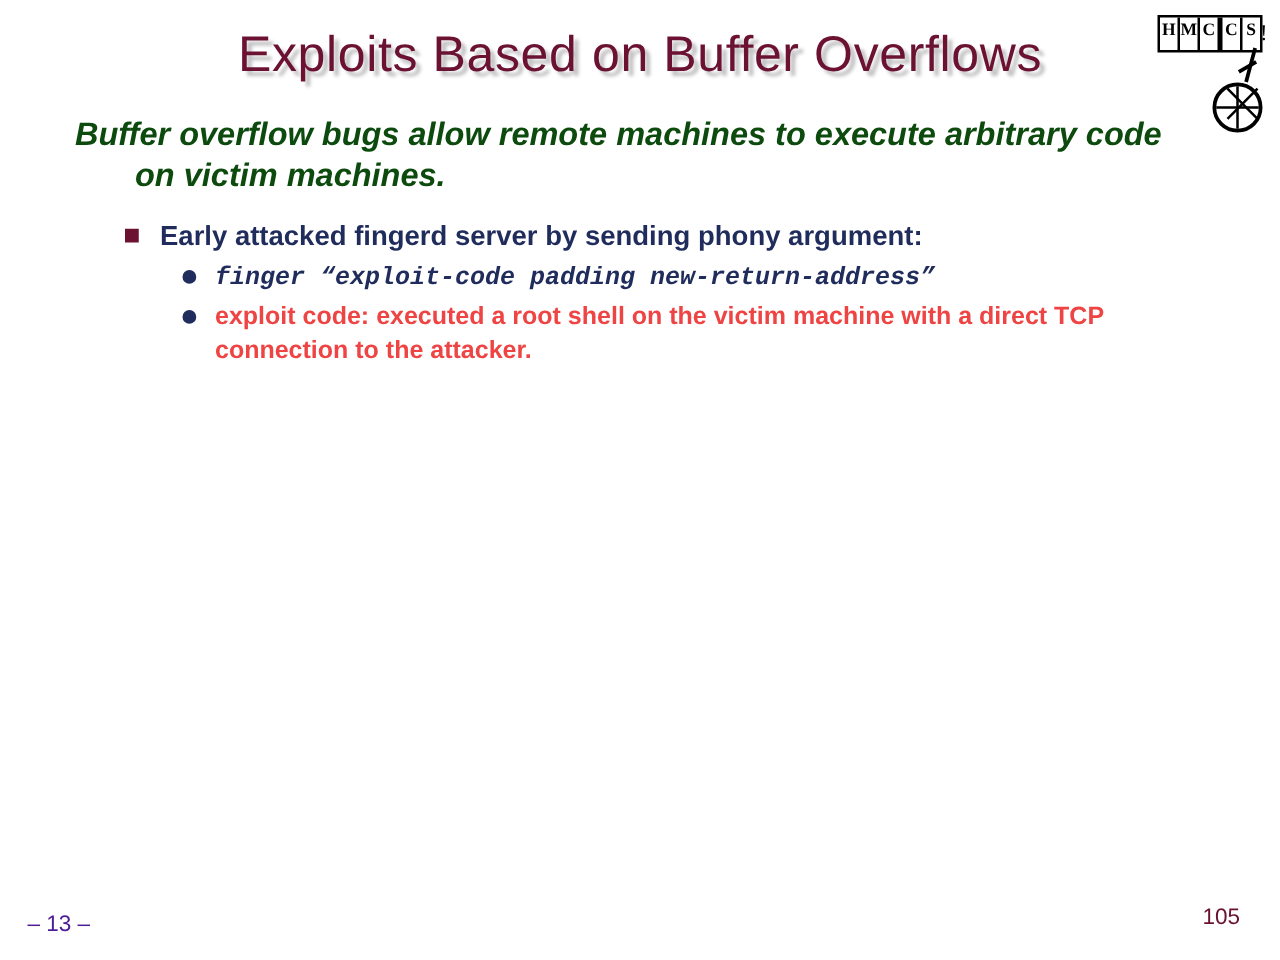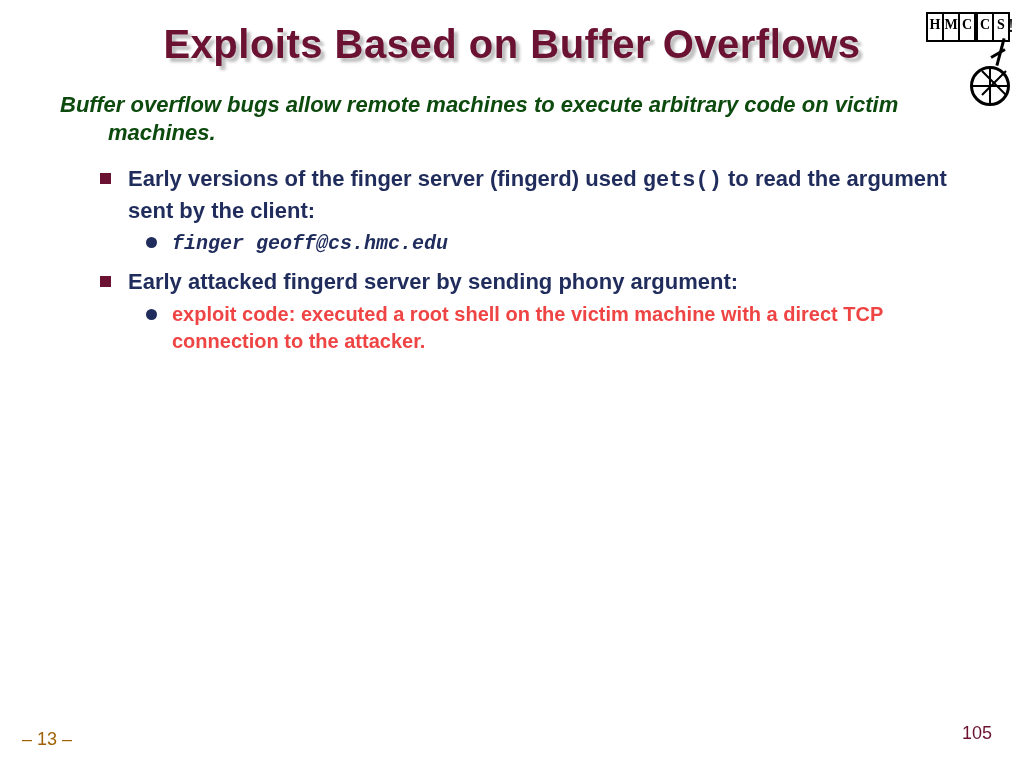--- a/index.html
+++ b/index.html
@@ -14,29 +14,29 @@
   }
   .slide {
     position: relative;
     width: 1024px;
     height: 768px;
     box-sizing: border-box;
     padding: 22px 60px 0 60px;
   }
   .title {
     font-size: 40px;
-    font-weight: bold;
+    font-weight: normal;
     color: #6b1233;
     text-align: center;
     text-shadow: 4px 4px 3px #bfbfbf;
     margin: 0 0 24px 0;
     letter-spacing: 0.5px;
   }
   .intro {
-    font-size: 22px;
+    font-size: 26px;
     font-weight: bold;
     font-style: italic;
     color: #0d4a0e;
     line-height: 1.25;
     margin: 0 0 18px 0;
     padding-left: 0px;
     text-indent: -48px;
     margin-left: 48px;
   }
   .section-head {
@@ -101,21 +101,21 @@
     color: #1f2c5c;
   }
   .sub .plain {
     font-weight: bold;
     color: #ef4444;
   }
   .page-left {
     position: absolute;
     left: 22px;
     bottom: 18px;
-    color: #a16207;
+    color: #4c1d95;
     font-size: 18px;
   }
   .page-right {
     position: absolute;
     right: 32px;
     bottom: 24px;
     color: #6b1233;
     font-size: 18px;
     text-align: right;
   }
@@ -229,28 +229,23 @@
     </div>
   </div>
 
   <h1 class="title">Exploits Based on Buffer Overflows</h1>
 
   <p class="intro">Buffer overflow bugs allow remote machines to execute arbitrary code on victim machines.</p>
 
 
   <ul class="bullets">
     <li>
-      <span>Early versions of the finger server (fingerd) used </span><span class="mono">gets()</span><span> to read the argument sent by the client:</span>
-      <ul class="sub">
-        <li><span class="code">finger geoff@cs.hmc.edu</span></li>
-      </ul>
-    </li>
-    <li>
       <span>Early attacked fingerd server by sending phony argument:</span>
       <ul class="sub">
+        <li><span class="code">finger “exploit-code  padding  new-return-address”</span></li>
         <li><span class="plain">exploit code: executed a root shell on the victim machine with a direct TCP connection to the attacker.</span></li>
       </ul>
     </li>
   </ul>
 
   <div class="page-left">– 13 –</div>
   <div class="page-right">105</div>
 </div>
 
 </body></html>

